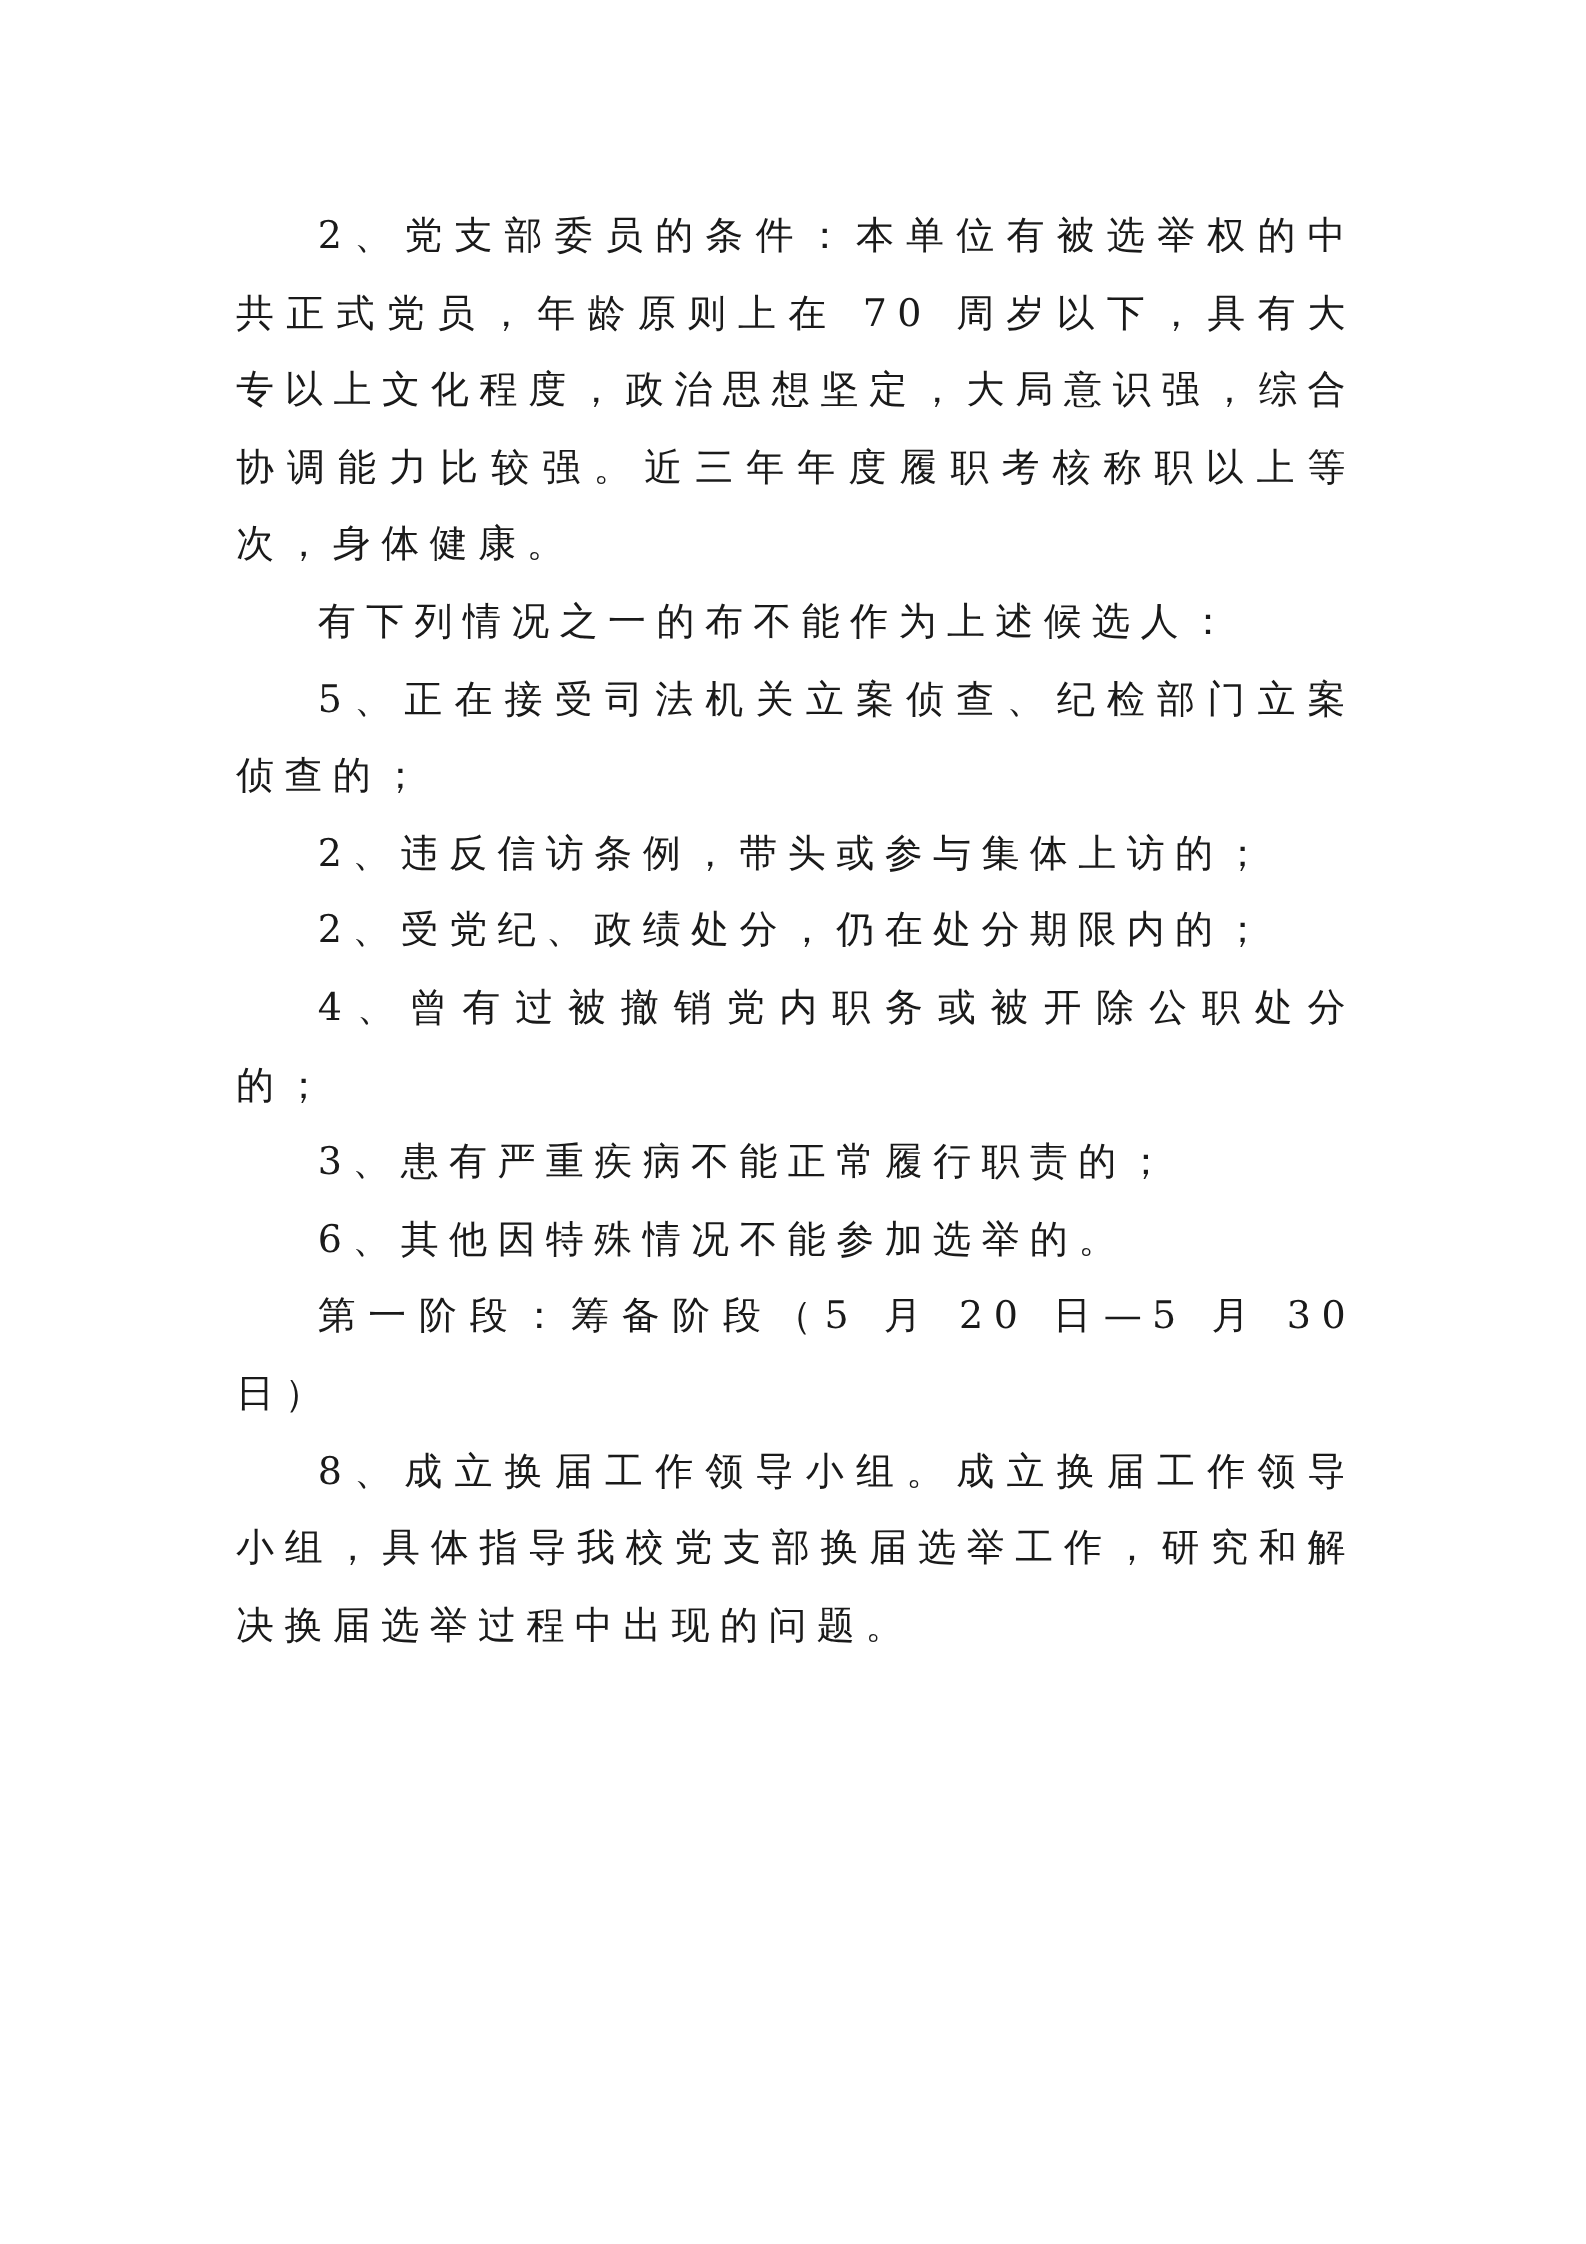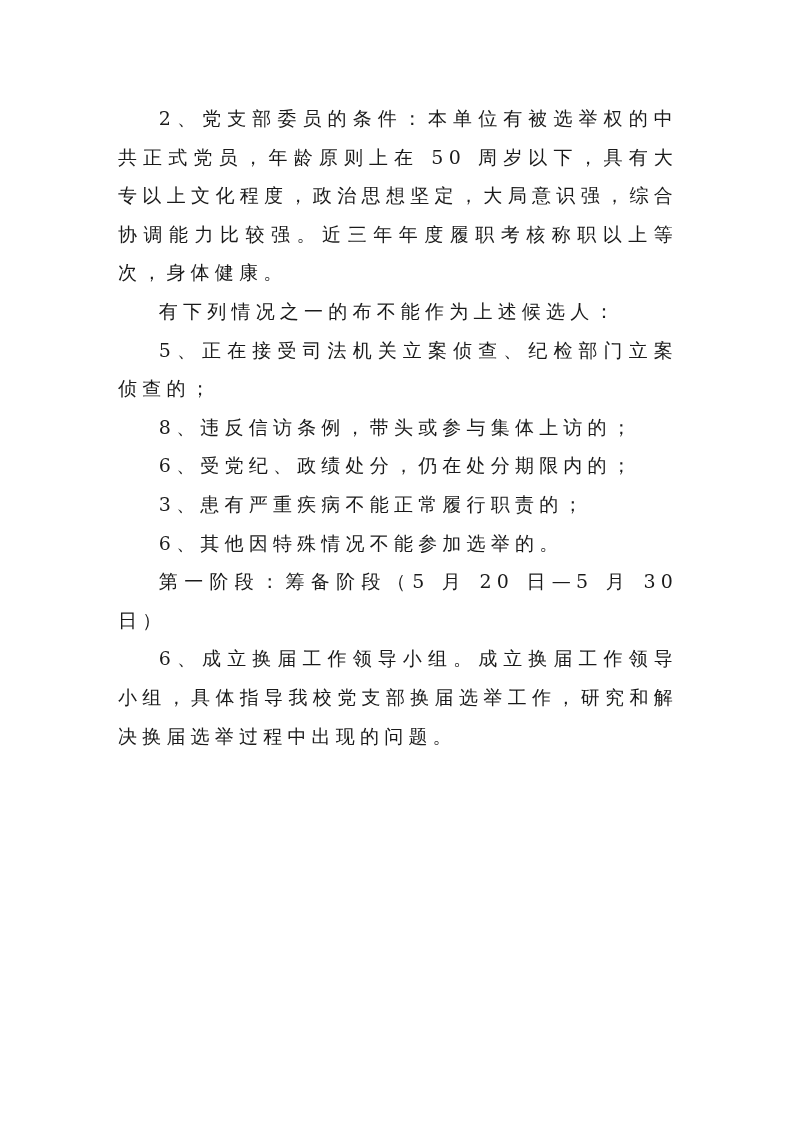--- a/index.html
+++ b/index.html
@@ -32,22 +32,23 @@
       word-break: break-all;
     }
     .indent {
       text-indent: 2.15em;
     }
   </style>
 </head>
 <body>
 
 <div class="page">
-  <p class="para indent">2、党支部委员的条件：本单位有被选举权的中共正式党员，年龄原则上在 50 周岁以下，具有大专以上文化程度，政治思想坚定，大局意识强，综合协调能力比较强。近三年年度履职考核称职以上等次，身体健康。</p>
+  <p class="para indent">2、党支部委员的条件：本单位有被选举权的中共正式党员，年龄原则上在 70 周岁以下，具有大专以上文化程度，政治思想坚定，大局意识强，综合协调能力比较强。近三年年度履职考核称职以上等次，身体健康。</p>
   <p class="para indent">有下列情况之一的布不能作为上述候选人：</p>
   <p class="para indent">5、正在接受司法机关立案侦查、纪检部门立案侦查的；</p>
-  <p class="para indent">8、违反信访条例，带头或参与集体上访的；</p>
-  <p class="para indent">6、受党纪、政绩处分，仍在处分期限内的；</p>
+  <p class="para indent">2、违反信访条例，带头或参与集体上访的；</p>
+  <p class="para indent">2、受党纪、政绩处分，仍在处分期限内的；</p>
+  <p class="para indent">4、曾有过被撤销党内职务或被开除公职处分的；</p>
   <p class="para indent">3、患有严重疾病不能正常履行职责的；</p>
   <p class="para indent">6、其他因特殊情况不能参加选举的。</p>
   <p class="para indent">第一阶段：筹备阶段（5 月 20 日—5 月 30 日）</p>
-  <p class="para indent">6、成立换届工作领导小组。成立换届工作领导小组，具体指导我校党支部换届选举工作，研究和解决换届选举过程中出现的问题。</p>
+  <p class="para indent">8、成立换届工作领导小组。成立换届工作领导小组，具体指导我校党支部换届选举工作，研究和解决换届选举过程中出现的问题。</p>
 </div>
 
 </body></html>

